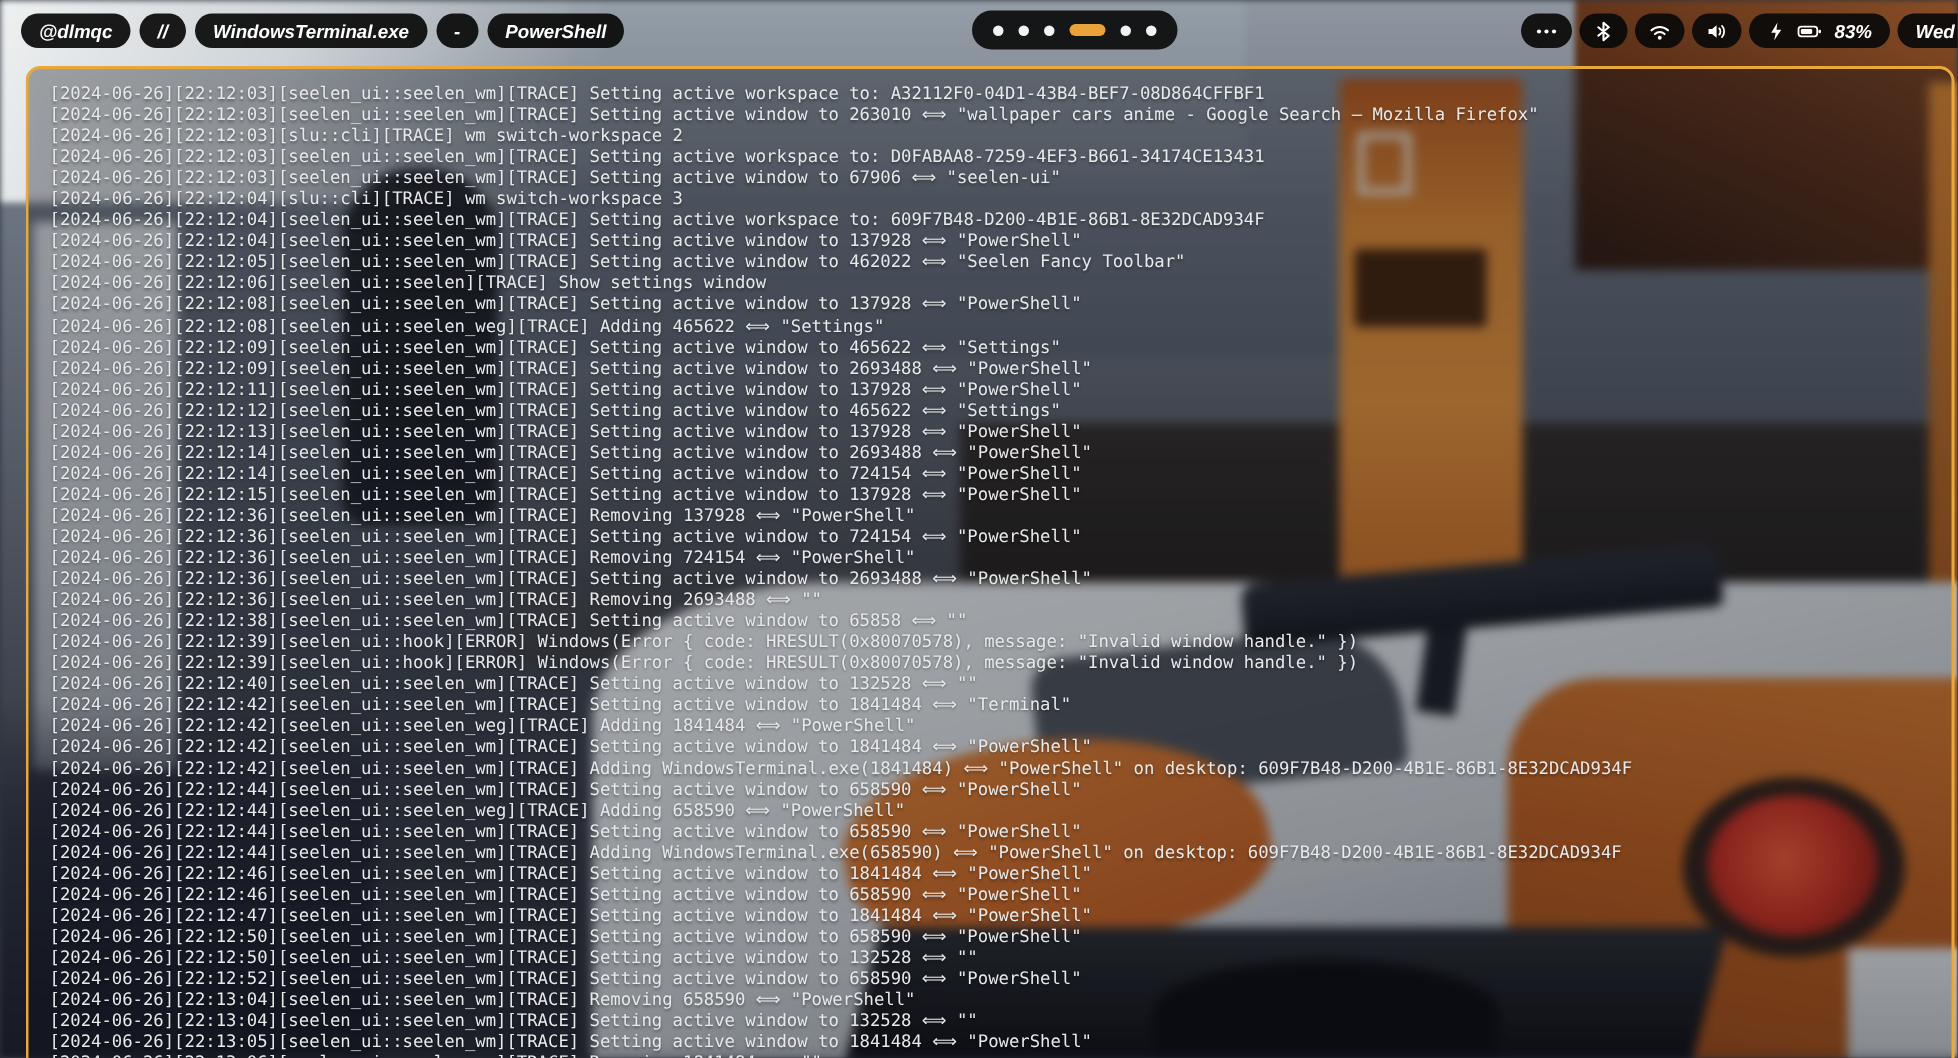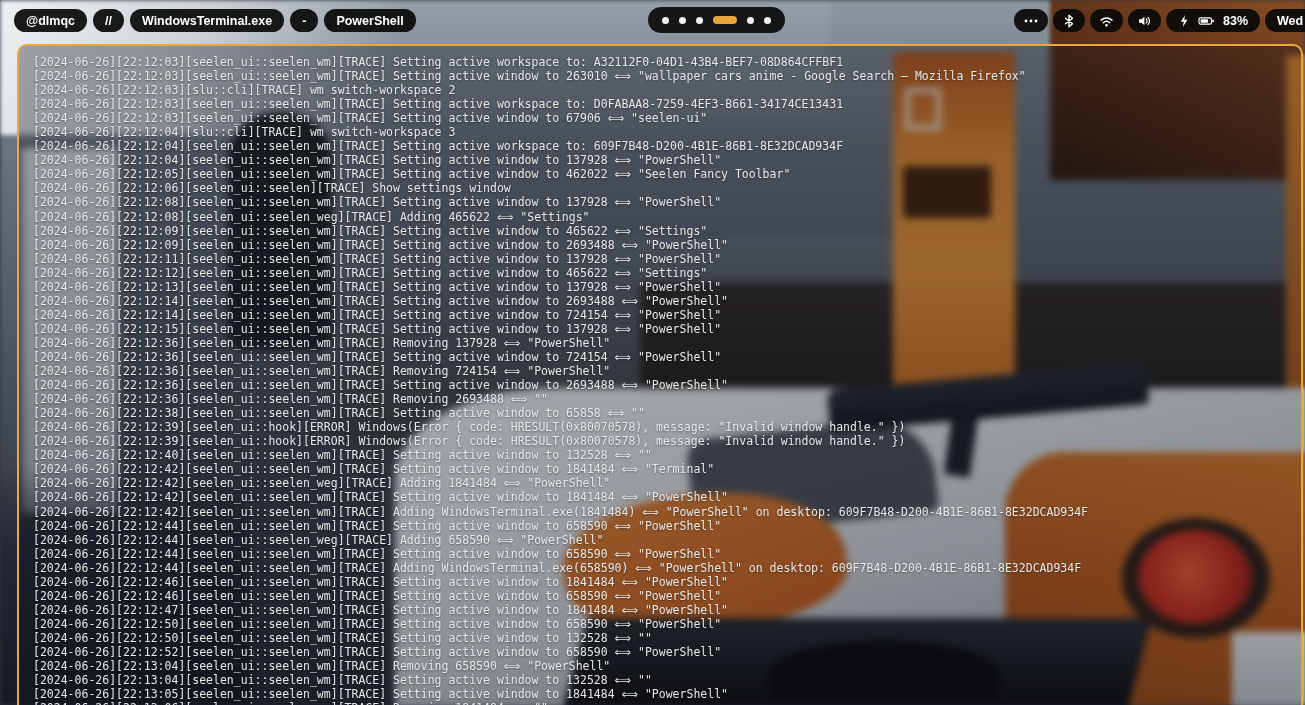--- a/index.html
+++ b/index.html
@@ -55,21 +55,21 @@
 
   
   .terminal { position:absolute; left:17px; top:44px; width:1286px; height:680px; z-index:2;
     border:2px solid #e8a83c; border-radius:10px; overflow:hidden;
     background:rgba(14,18,27,.30); backdrop-filter:blur(3px) brightness(.94); }
   .log { padding:9px 6px 0 14px; white-space:pre; color:#e7e9ea;
     font-family:"DejaVu Sans Mono", "DejaVu Sans", monospace;
     font-size:11.5px; line-height:14.05px; text-shadow:0 1px 2px rgba(0,0,0,.4); }
 
   
-  .topbar { position:absolute; left:0; top:0; width:100%; height:40px; z-index:3; }
+  .topbar { position:absolute; left:0; top:0; width:100%; height:40px; z-index:3;font-style:italic; }
   .bar-group { position:absolute; top:9px; display:flex; gap:6px; align-items:center; white-space:nowrap; }
   .bar-left { left:14px; }
   .bar-right { left:1014px; gap:5px; }
   .bar-pill { background:rgba(10,10,10,.93); color:#fff; font-weight:bold; font-size:12.5px;
     height:23px; display:flex; align-items:center; padding:0 12px; border-radius:12px; }
   .icon-pill { padding:0 9px; }
   .ws-pill { position:absolute; left:648px; top:7px; height:26px; background:rgba(12,12,12,.93);
     border-radius:13px; display:flex; align-items:center; gap:10px; padding:0 14px; }
   .ws-item-dot { width:7px; height:7px; border-radius:50%; background:#f2f2f2; }
   .ws-item-active { width:24px; height:8px; border-radius:4px; background:#e8a33b; }

